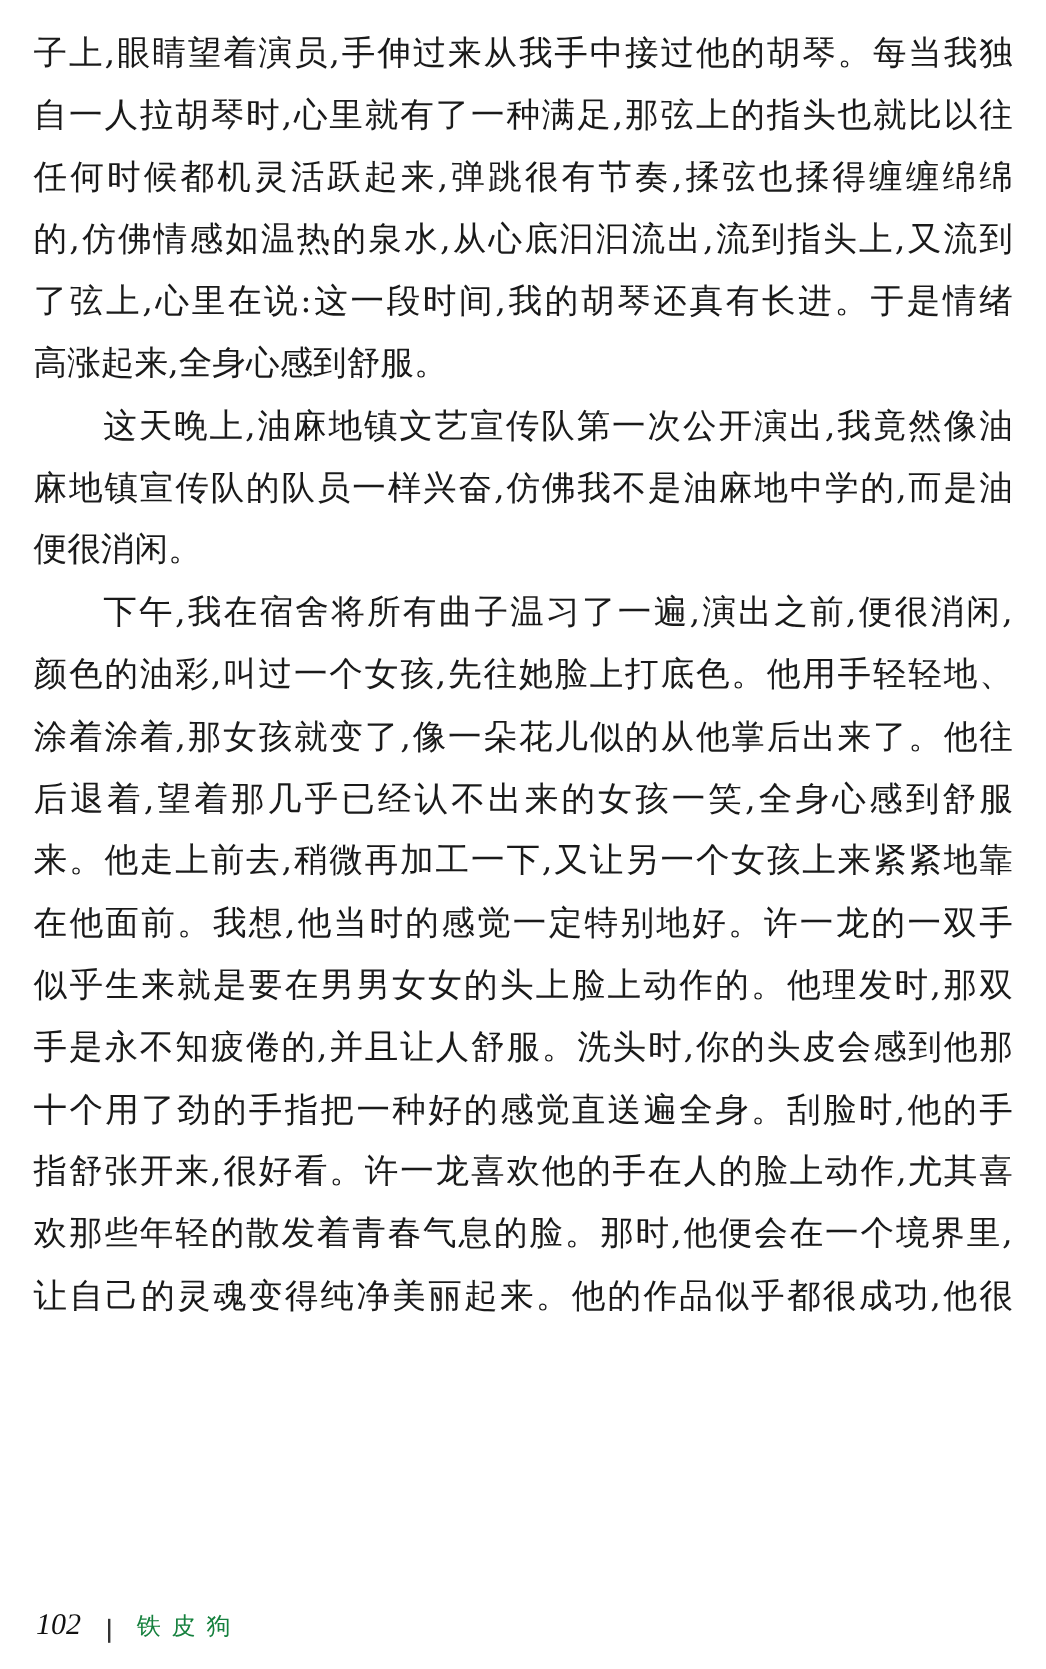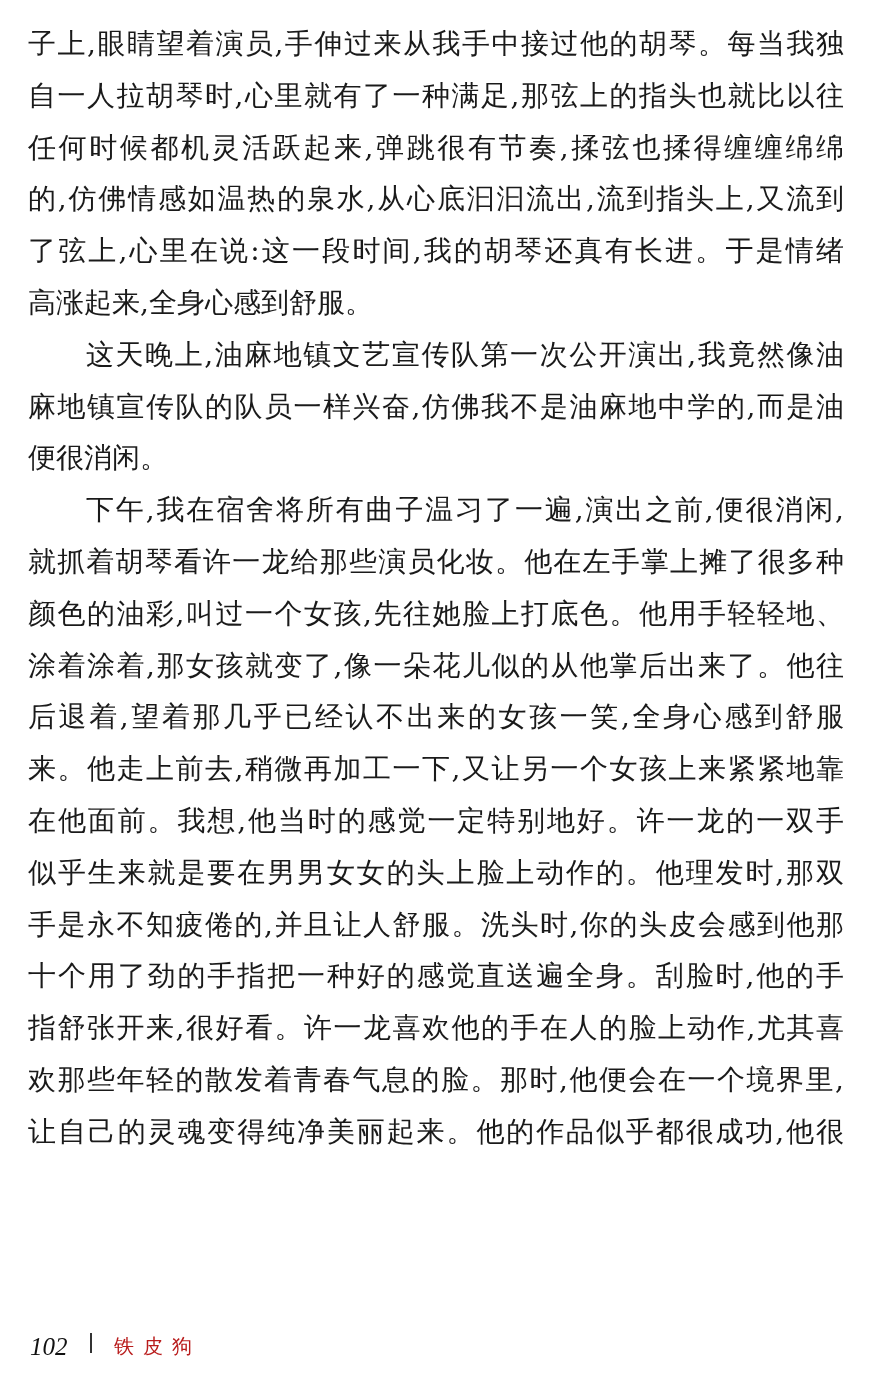--- a/index.html
+++ b/index.html
@@ -36,58 +36,57 @@
     }
     .line.indent {
       padding-left: 58px;
     }
     .footer {
       position: absolute;
       left: 30px;
       top: 1333px;
       height: 36px;
       display: flex;
-      align-items: flex-start;
+      align-items: flex-end;
     }
     .page-number {
       font-family: "Liberation Serif", "DejaVu Serif", serif;
       font-style: italic;
       font-size: 25px;
       color: #111;
       width: 50px;
     }
     .separator {
       width: 2px;
       height: 20px;
       background: #333;
       margin-left: 10px;
       margin-right: 22px;
     }
     .book-title {
       font-family: "DejaVu Sans", "Liberation Sans", sans-serif;
       font-size: 20px;
       letter-spacing: 9px;
-      color: #b91c1c;
+      color: #15803d;
     }
   </style>
 </head>
 <body>
 
 <div class="page-body">
   <span class="line">子上,眼睛望着演员,手伸过来从我手中接过他的胡琴。每当我独</span>
   <span class="line">自一人拉胡琴时,心里就有了一种满足,那弦上的指头也就比以往</span>
   <span class="line">任何时候都机灵活跃起来,弹跳很有节奏,揉弦也揉得缠缠绵绵</span>
   <span class="line">的,仿佛情感如温热的泉水,从心底汩汩流出,流到指头上,又流到</span>
   <span class="line">了弦上,心里在说:这一段时间,我的胡琴还真有长进。于是情绪</span>
   <span class="line last">高涨起来,全身心感到舒服。</span>
   <span class="line indent">这天晚上,油麻地镇文艺宣传队第一次公开演出,我竟然像油</span>
   <span class="line">麻地镇宣传队的队员一样兴奋,仿佛我不是油麻地中学的,而是油</span>
   <span class="line last">便很消闲。</span>
   <span class="line indent">下午,我在宿舍将所有曲子温习了一遍,演出之前,便很消闲,</span>
-  <span class="line">就抓着胡琴看许一龙给那些演员化妆。他在左手掌上摊了很多种</span>
   <span class="line">颜色的油彩,叫过一个女孩,先往她脸上打底色。他用手轻轻地、</span>
   <span class="line">涂着涂着,那女孩就变了,像一朵花儿似的从他掌后出来了。他往</span>
   <span class="line">后退着,望着那几乎已经认不出来的女孩一笑,全身心感到舒服</span>
   <span class="line">来。他走上前去,稍微再加工一下,又让另一个女孩上来紧紧地靠</span>
   <span class="line">在他面前。我想,他当时的感觉一定特别地好。许一龙的一双手</span>
   <span class="line">似乎生来就是要在男男女女的头上脸上动作的。他理发时,那双</span>
   <span class="line">手是永不知疲倦的,并且让人舒服。洗头时,你的头皮会感到他那</span>
   <span class="line">十个用了劲的手指把一种好的感觉直送遍全身。刮脸时,他的手</span>
   <span class="line">指舒张开来,很好看。许一龙喜欢他的手在人的脸上动作,尤其喜</span>
   <span class="line">欢那些年轻的散发着青春气息的脸。那时,他便会在一个境界里,</span>

